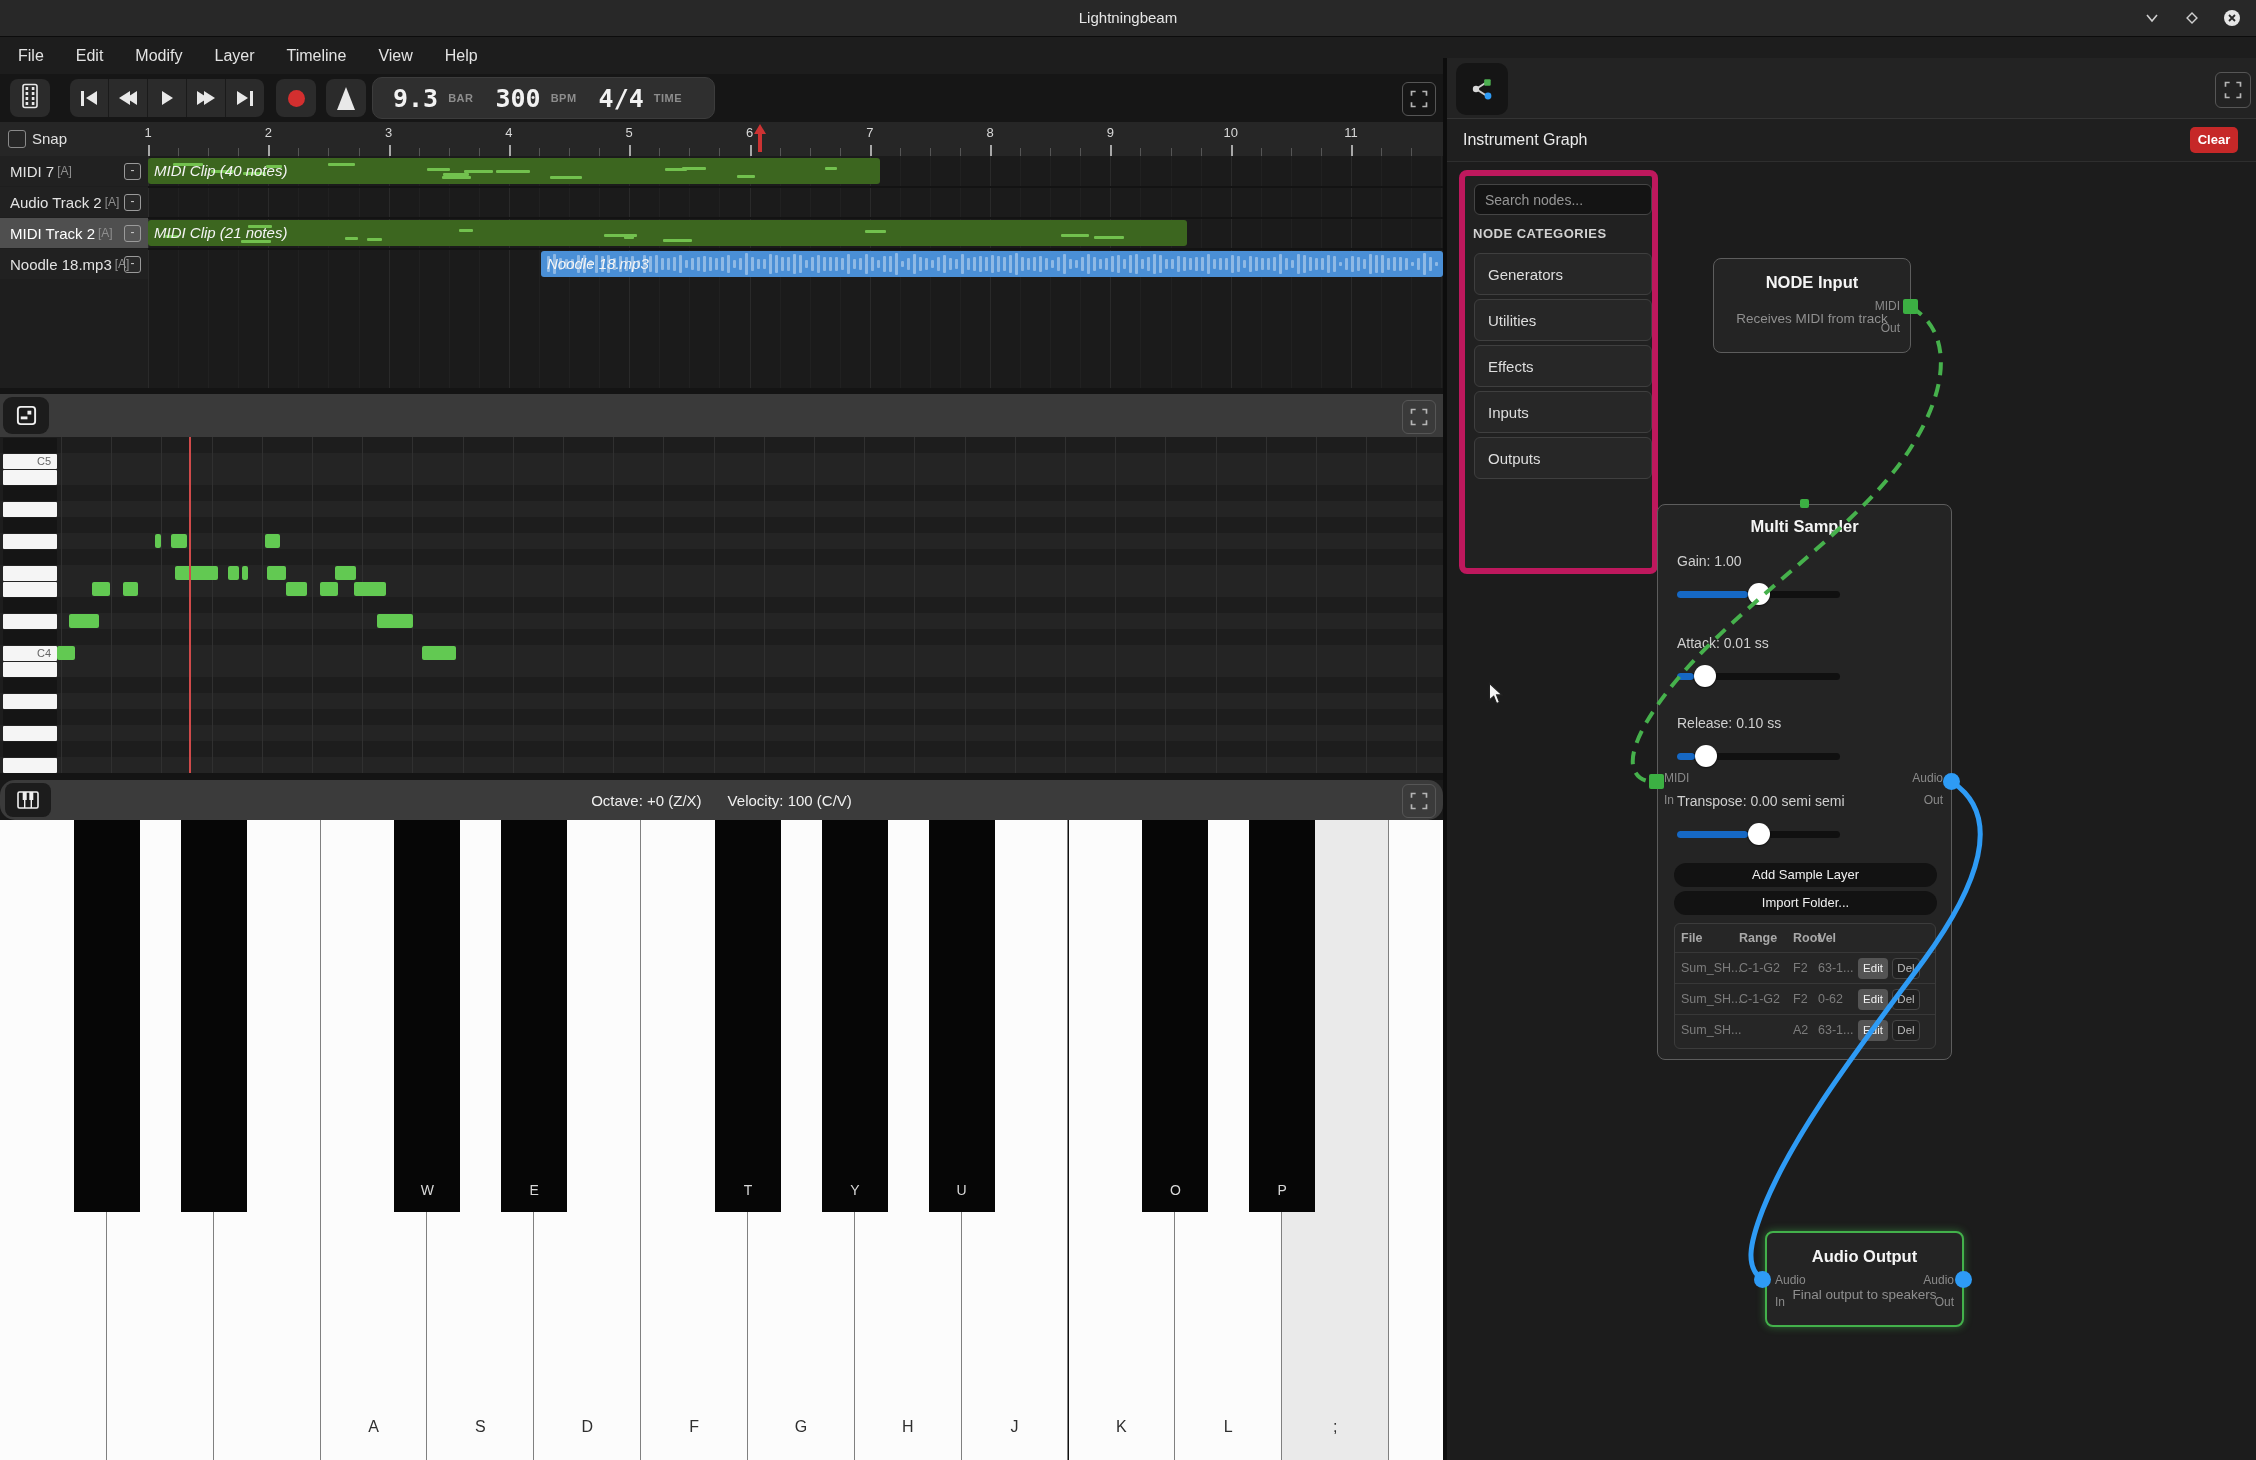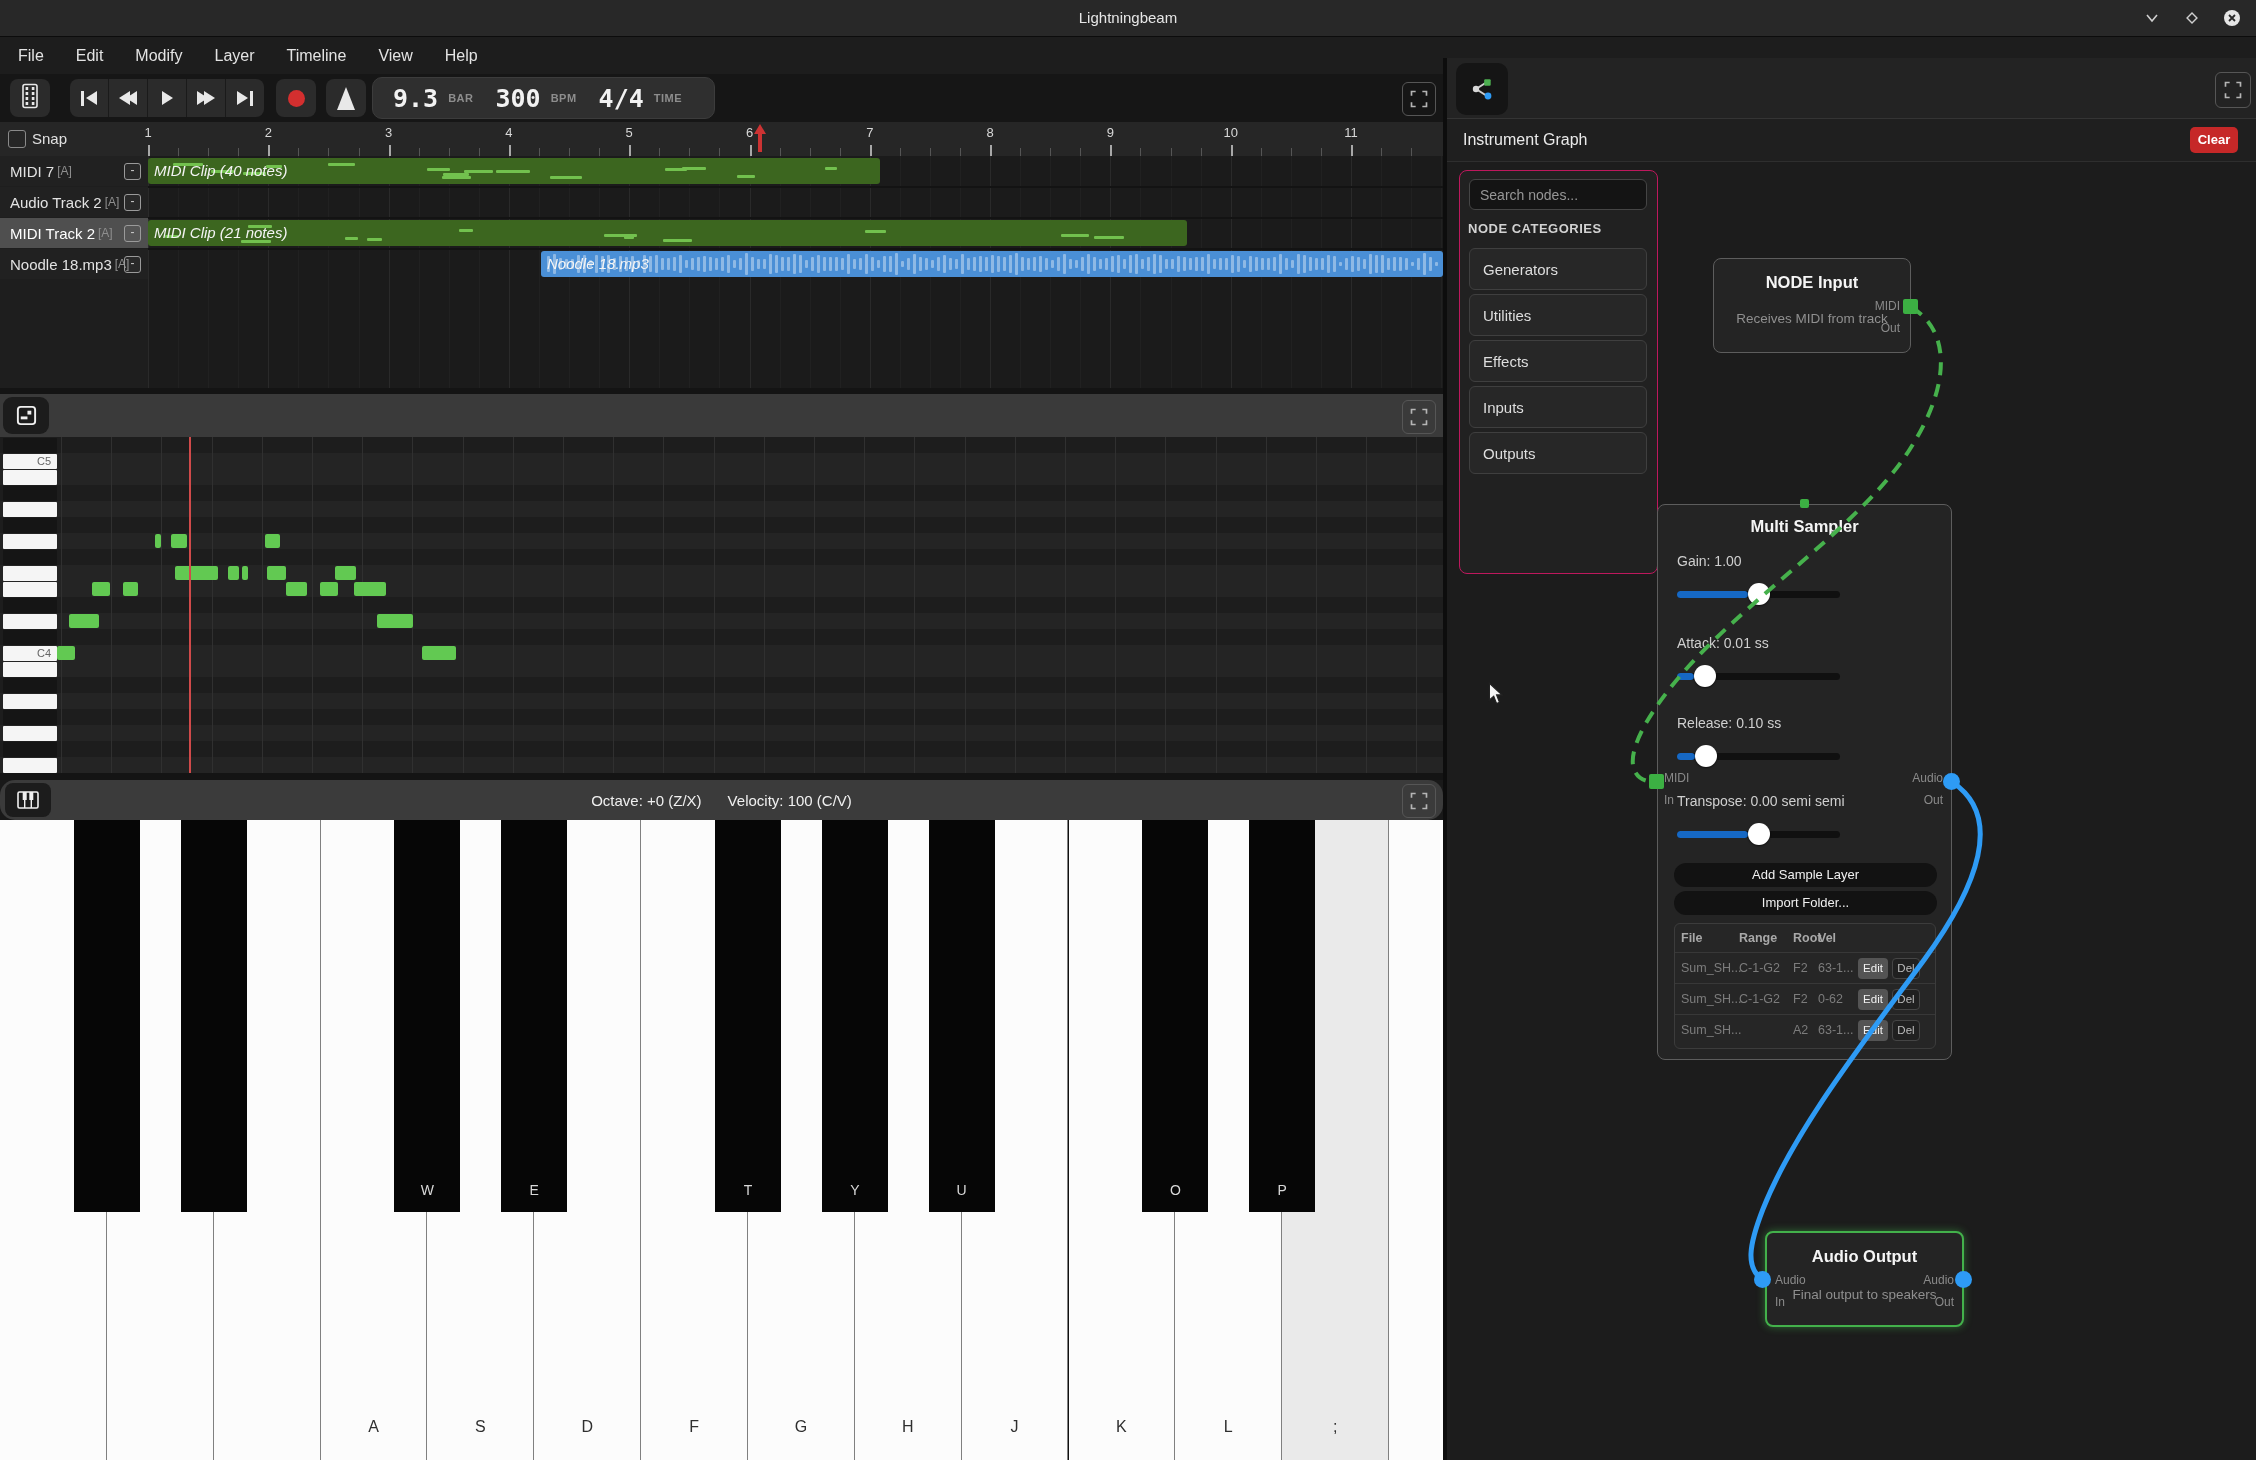--- a/index.html
+++ b/index.html
@@ -71,21 +71,21 @@
   .bkey{position:absolute;top:0;width:66px;height:392px;background:#060606;z-index:2;}
   .blabel{position:absolute;bottom:14px;width:100%;text-align:center;font-size:14px;color:#d8d8d8;}
   
   #divider{position:absolute;left:1443px;top:58px;width:4px;height:1402px;background:#0d0d0d;}
   #rpanel{position:absolute;left:1447px;top:58px;width:809px;height:1402px;background:#1c1c1c;}
   #rstrip{position:absolute;left:0;top:0;width:809px;height:60px;background:#232323;}
   #rheader{position:absolute;left:0;top:60px;width:809px;height:44px;background:#1f1f1f;border-top:1px solid #343434;border-bottom:1px solid #2e2e2e;box-sizing:border-box;}
   #rtitle{position:absolute;left:16px;top:0;line-height:42px;font-size:16px;color:#eaeaea;}
   #clear-btn{position:absolute;right:18px;top:8px;width:48px;height:26px;background:var(--clear-red);color:#fff;font-size:13px;font-weight:bold;border-radius:5px;text-align:center;line-height:26px;}
   #canvas{position:absolute;left:0;top:104px;width:809px;height:1298px;background:#1c1c1c;}
-  #catpanel{position:absolute;left:12px;top:8px;width:199px;height:404px;background:#212121;border:1px solid #be185d;border-radius:8px;box-sizing:border-box;}
+  #catpanel{position:absolute;left:12px;top:8px;width:199px;height:404px;background:#212121;border:6px solid #be185d;border-radius:8px;box-sizing:border-box;}
   #search{position:absolute;left:9px;top:8px;width:178px;height:31px;background:#141414;border:1px solid #454545;border-radius:6px;color:#ccc;font-size:14px;padding:0 10px;box-sizing:border-box;font-family:"Liberation Sans",sans-serif;outline:none;}
   #search::placeholder{color:#969696;}
   #cat-header{position:absolute;left:8px;top:50px;font-size:13px;font-weight:bold;color:#d2d2d2;letter-spacing:.5px;}
   .cat-btn{position:absolute;left:9px;width:178px;height:42px;background:#272727;border:1px solid #3f3f3f;border-radius:6px;box-sizing:border-box;font-size:15px;color:#dedede;display:flex;align-items:center;padding-left:13px;}
   .node{position:absolute;background:#242424;border:1px solid #5d5d5d;border-radius:8px;box-sizing:border-box;}
   .node.selected{border:2px solid var(--sel-green);box-shadow:0 0 8px rgba(70,200,80,.45);}
   .node-title{position:absolute;left:0;width:100%;text-align:center;font-size:16.5px;font-weight:bold;color:#f5f5f5;}
   .node-sub{position:absolute;left:0;width:100%;text-align:center;font-size:13.5px;color:#8f8f8f;}
   .portlabel{position:absolute;font-size:12px;color:#8a8a8a;}
   .port-sq{position:absolute;width:15px;height:15px;background:var(--port-green);border-radius:2px;z-index:6;}

